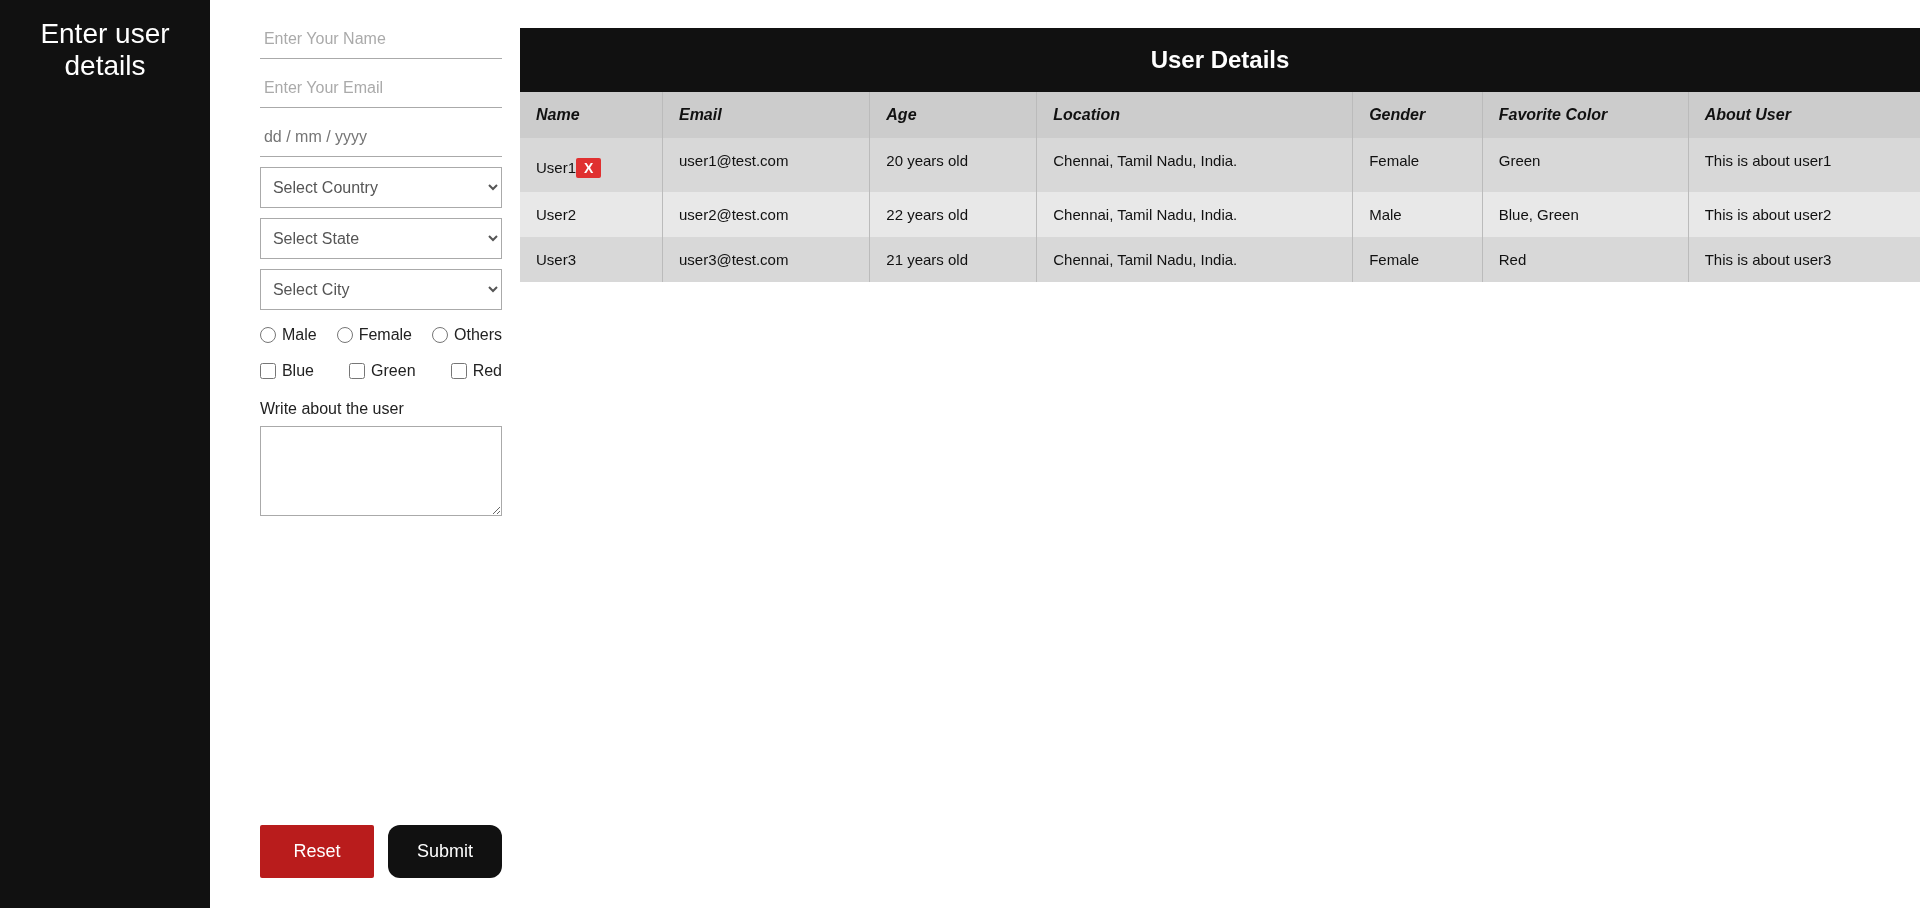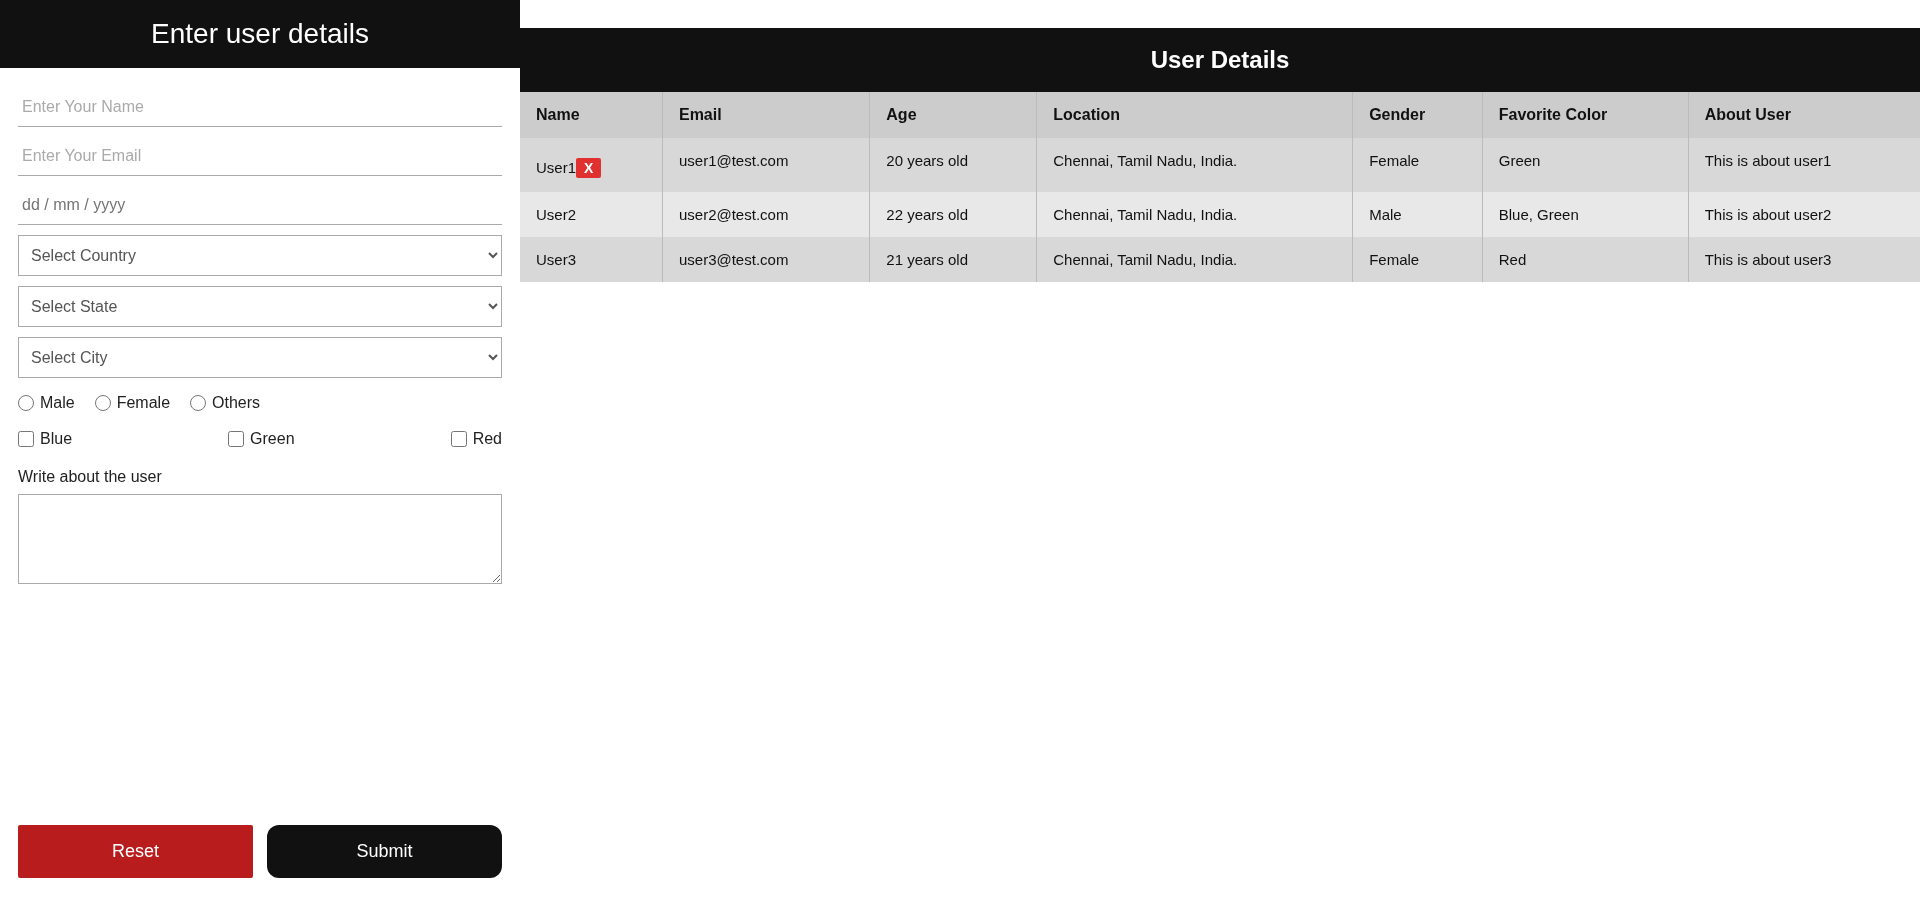--- a/index.html
+++ b/index.html
@@ -9,22 +9,23 @@
       height: 908px;
       overflow: hidden;
       background: #fff;
     }
 
     
     .left-panel {
       width: 520px;
       min-width: 520px;
       display: flex;
-      flex-direction: column;
+      flex-direction: row;
       background: #fff;
+      gap: 32px;
     }
 
     .left-header {
       background: #111;
       color: #fff;
       text-align: center;
       padding: 18px 10px;
       font-size: 28px;
       font-weight: 400;
     }
@@ -181,20 +182,21 @@
       background: #ccc;
     }
 
     thead th {
       padding: 14px 16px;
       text-align: left;
       font-size: 16px;
       font-weight: 700;
       color: #111;
       border-right: 1px solid #bbb;
+      font-style: italic;
     }
 
     thead th:last-child { border-right: none; }
 
     tbody tr:nth-child(odd) { background: #d8d8d8; }
     tbody tr:nth-child(even) { background: #e8e8e8; }
 
     tbody td {
       padding: 14px 16px;
       font-size: 15px;

